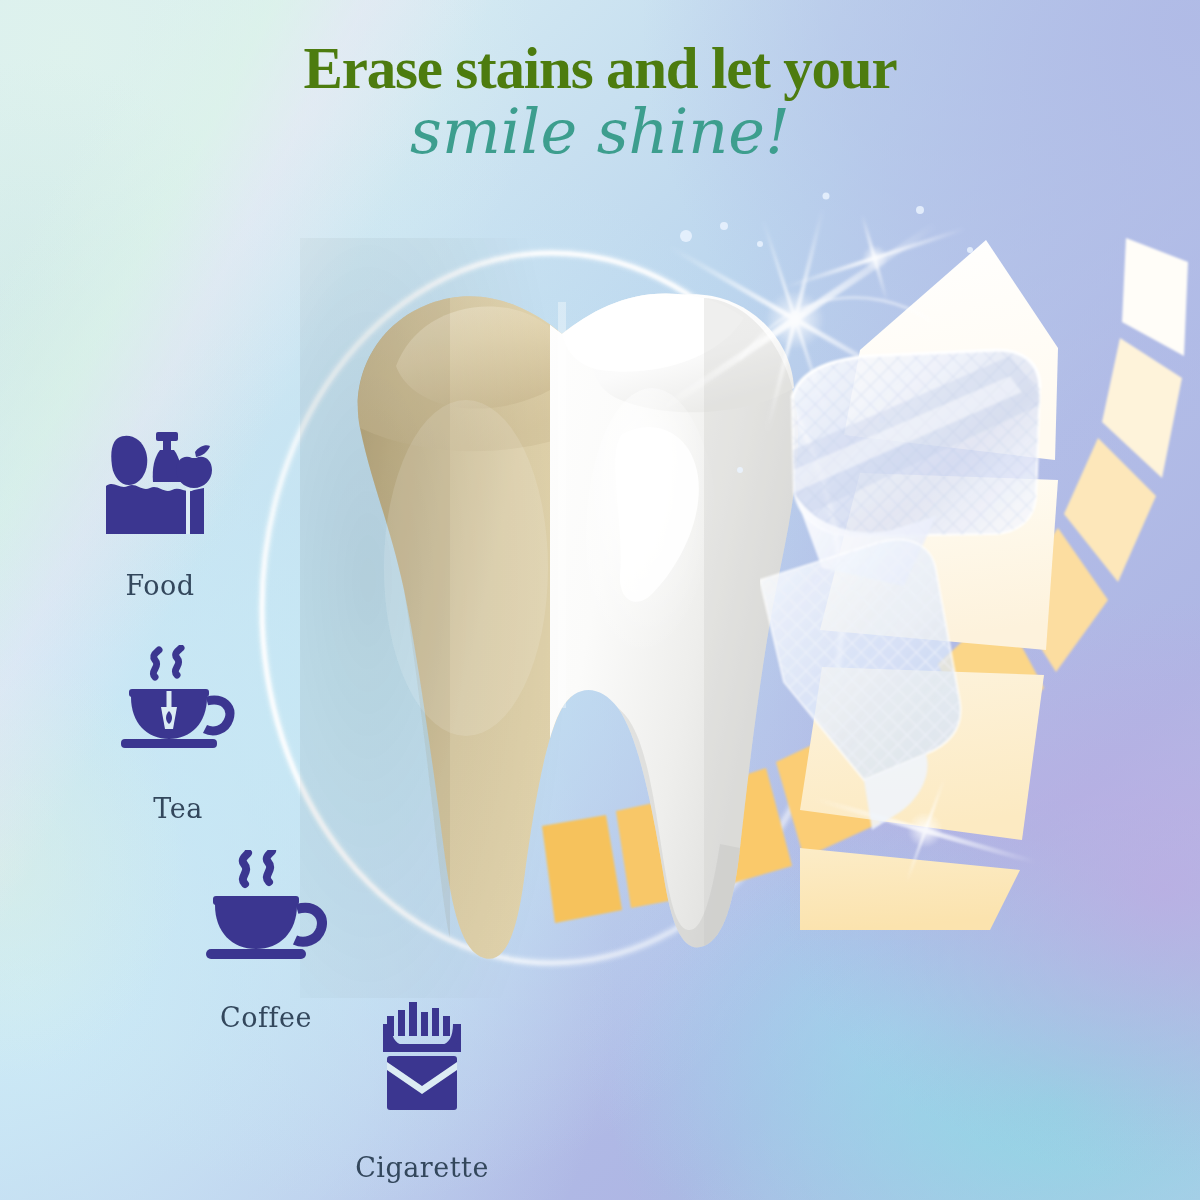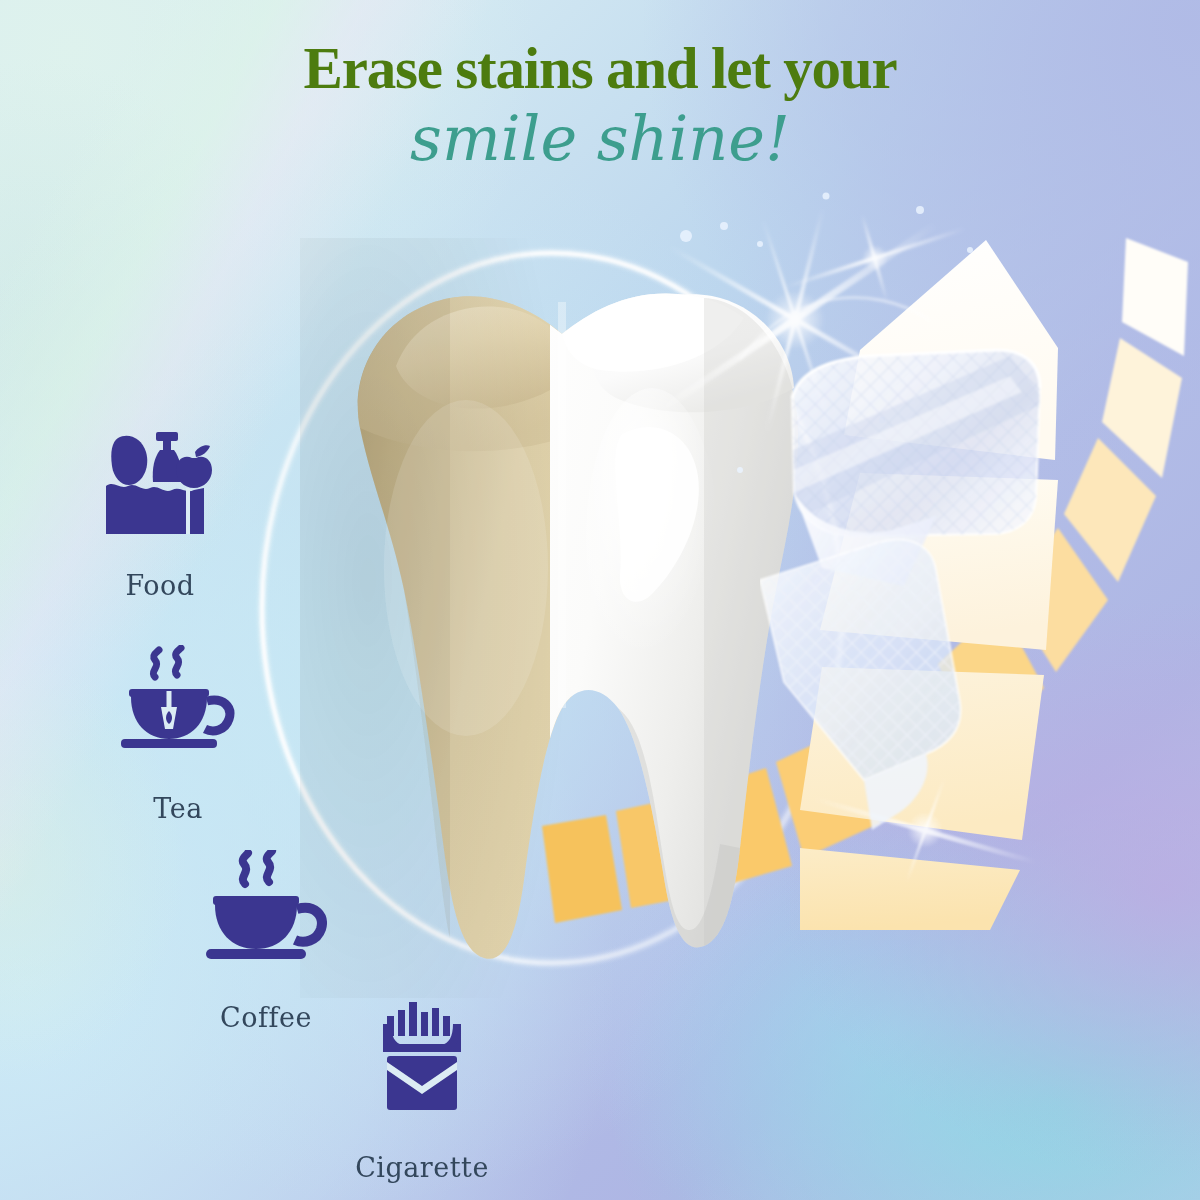--- a/index.html
+++ b/index.html
@@ -64,21 +64,21 @@
     white-space:nowrap;
   }
   .h-line2{
     font-family:"DejaVu Serif", serif;
     font-style:italic;
     font-weight:400;
     font-size:62px;
     letter-spacing:0px;
     color:#3d9e8e;
     line-height:1.1;
-    margin-top:7px;
+    margin-top:0;
     white-space:nowrap;
   }
 
   
   .ring-wrap{position:absolute;left:242px;top:238px;width:620px;height:760px;z-index:12;}
 
   
   .sparkles{position:absolute;left:620px;top:170px;width:420px;height:380px;z-index:26;pointer-events:none;}
   .flare{position:absolute;left:250px;top:620px;width:300px;height:260px;z-index:26;}
 

